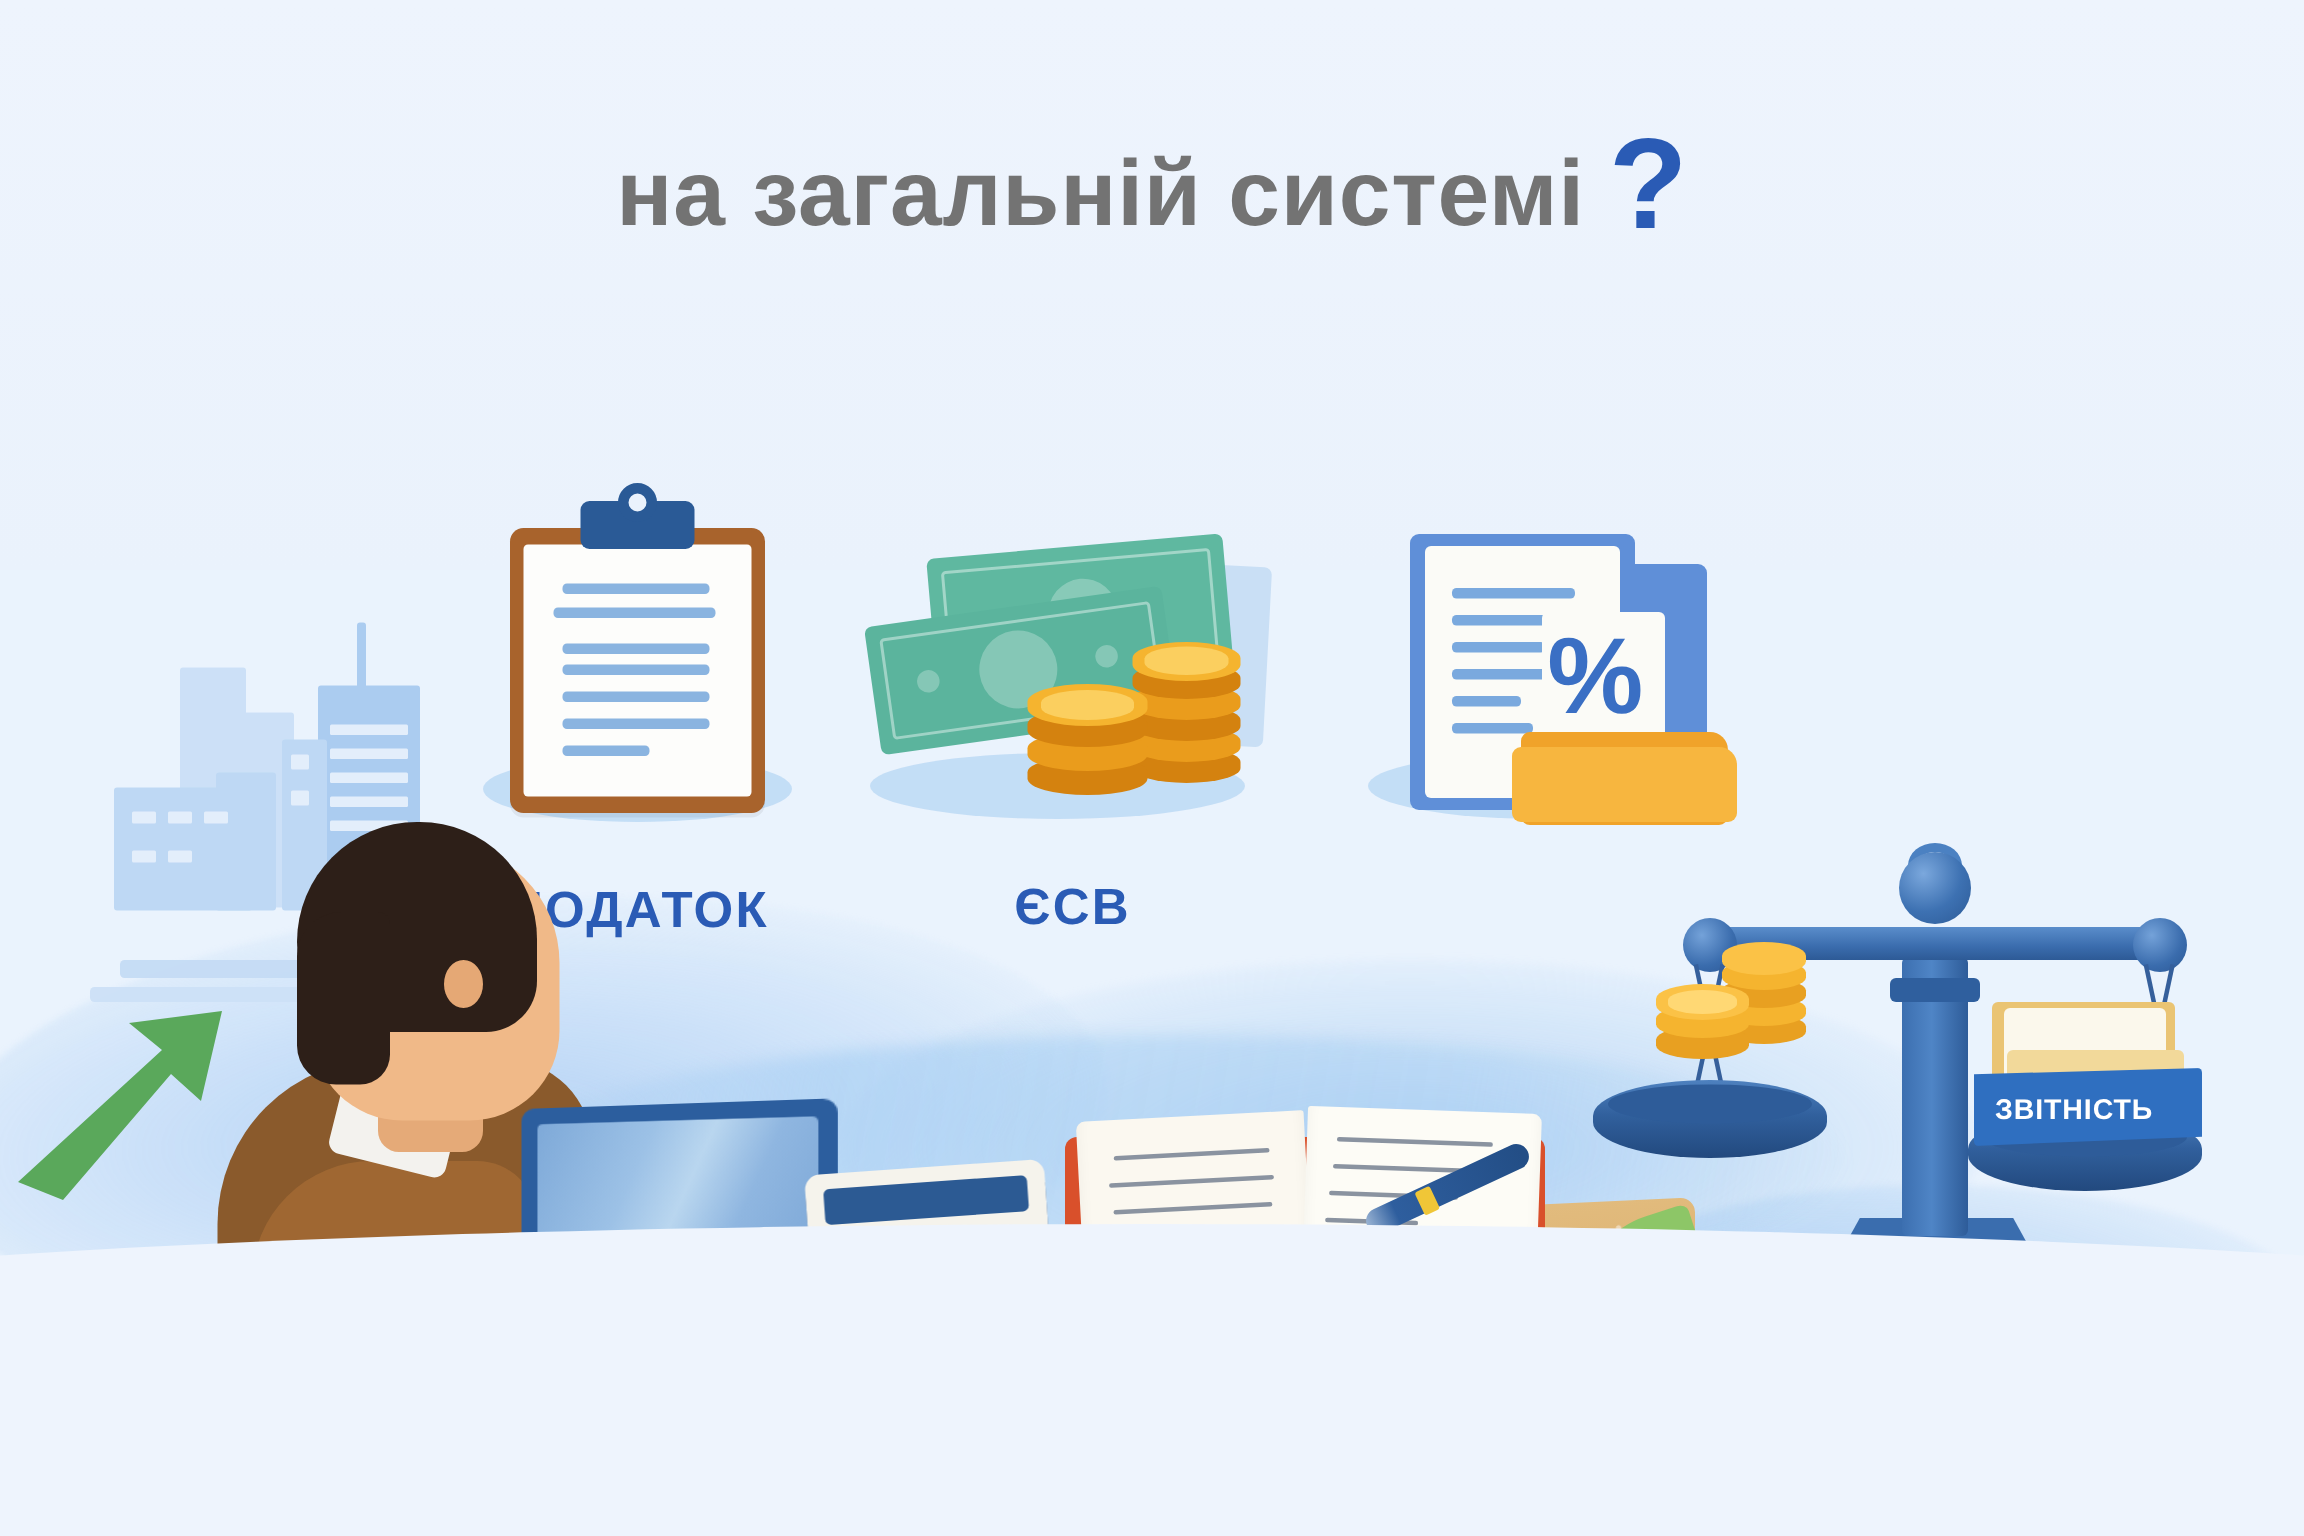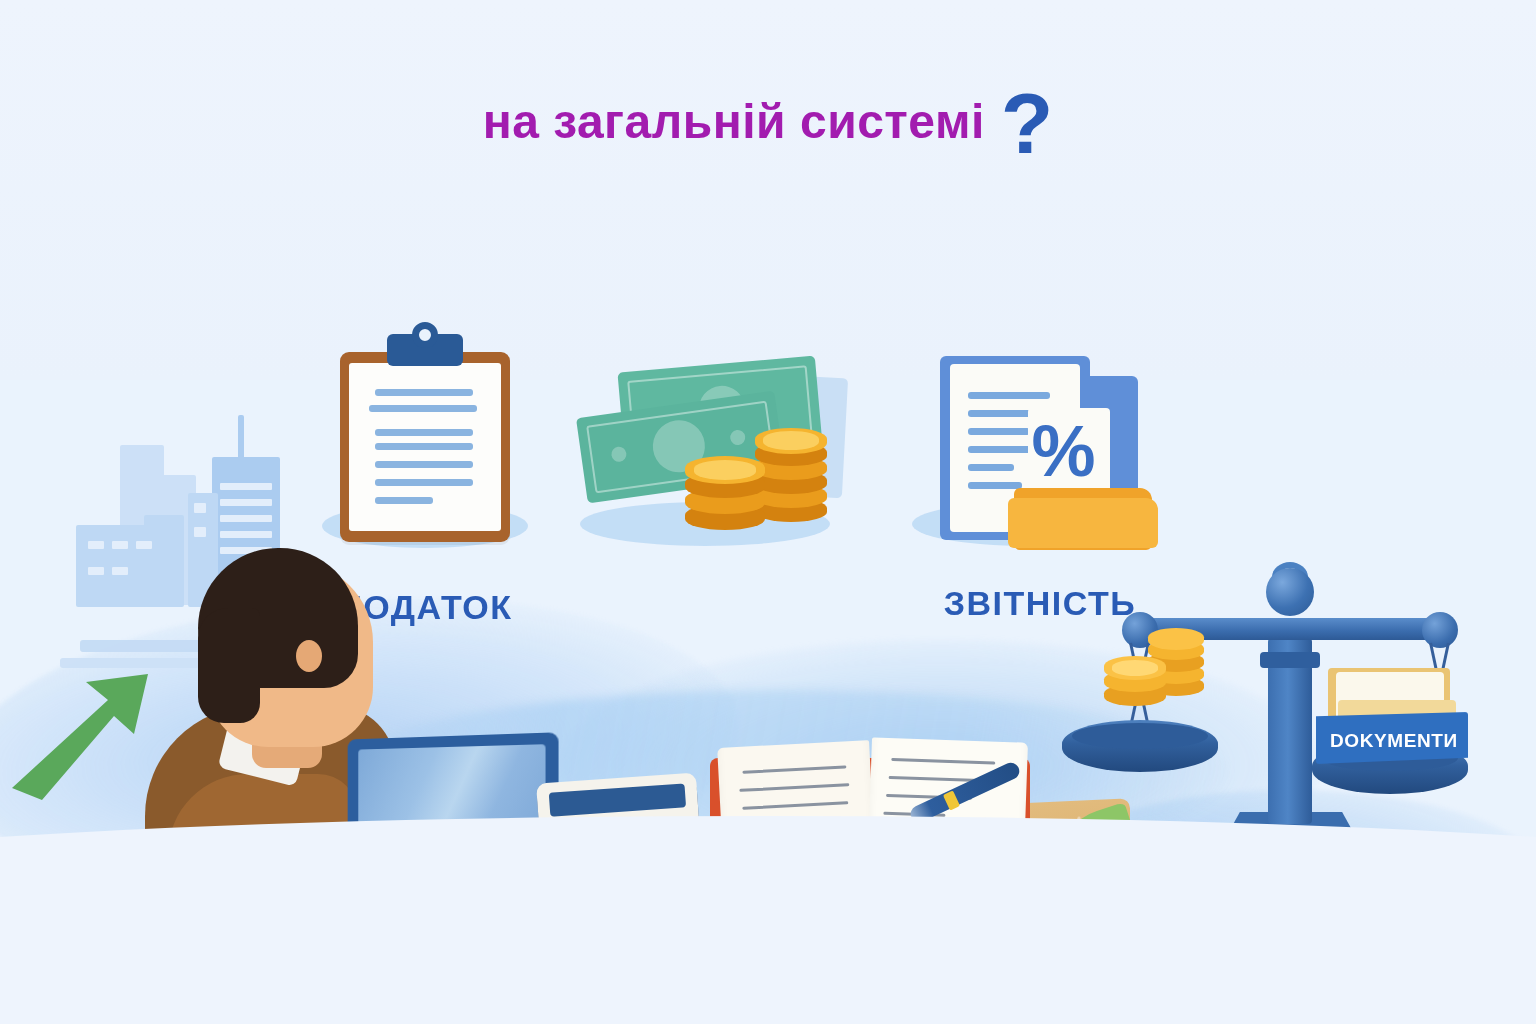--- a/index.html
+++ b/index.html
@@ -50,22 +50,22 @@
   
   .title-wrap { position:absolute; left:0; top:86px; width:1536px; text-align:center; }
   .title {
     font-family:"Liberation Sans", sans-serif;
     font-size:92px; font-weight:700; letter-spacing:1px;
     color:#2a57ad; line-height:1.02;
   }
   .subtitle-row { display:flex; align-items:flex-start; justify-content:center; gap:16px; margin-top:8px; }
   .subtitle {
     font-family:"Liberation Sans", sans-serif;
-    font-size:48px; font-weight:700; letter-spacing:.5px;
-    color:#a21caf;
+    font-size:62px; font-weight:700; letter-spacing:.5px;
+    color:#737373;
   }
   .qmark { font-size:86px; font-weight:700; color:#2a5bb5; line-height:.82; margin-top:-6px; }
 
   
   .icon-col { position:absolute; text-align:center; }
   .icon-label {
     font-family:"Liberation Sans", sans-serif;
     font-weight:700; font-size:34px; letter-spacing:1.5px; color:#2a5bb5;
     white-space:nowrap;
   }
@@ -323,41 +323,41 @@
       <div class="coin" style="left:180px; top:90px;  width:72px; height:24px; background:#d4820f;"></div>
       <div class="coin" style="left:180px; top:76px;  width:72px; height:26px; background:#f5b42f;"></div>
       <div class="coin" style="left:188px; top:79px;  width:56px; height:19px; background:#fbcf5f;"></div>
 
       <div class="coin" style="left:110px; top:152px; width:80px; height:26px; background:#d4820f;"></div>
       <div class="coin" style="left:110px; top:136px; width:80px; height:26px; background:#ea9c1c;"></div>
       <div class="coin" style="left:110px; top:120px; width:80px; height:26px; background:#d4820f;"></div>
       <div class="coin" style="left:110px; top:104px; width:80px; height:28px; background:#f5b42f;"></div>
       <div class="coin" style="left:119px; top:108px; width:62px; height:20px; background:#fbcf5f;"></div>
     </div>
+    <div class="icon-label" style="margin-top:44px;">ЄСВ</div>
   </div>
 
   <div class="icon-col rp-col">
     <div class="icon-shadow" style="left:12px; top:150px; width:230px; height:44px; opacity:.85;"></div>
     <div class="report">
       <div class="rp-back" style="left:110px; top:24px; width:110px; height:126px;"></div>
       <div class="rp-back" style="left:22px;  top:4px;  width:150px; height:184px;"></div>
       <div class="rp-sheet" style="left:32px; top:12px; width:130px; height:168px;">
         <div class="rp-line" style="left:18px; top:28px; width:82px;"></div>
         <div class="rp-line" style="left:18px; top:46px; width:74px;"></div>
         <div class="rp-line" style="left:18px; top:64px; width:62px;"></div>
         <div class="rp-line" style="left:18px; top:82px; width:70px;"></div>
         <div class="rp-line" style="left:18px; top:100px; width:46px;"></div>
         <div class="rp-line" style="left:18px; top:118px; width:54px;"></div>
       </div>
       <div class="rp-sheet" style="left:110px; top:56px; width:82px; height:104px;"></div>
       <div class="rp-pct" style="left:114px; top:58px;">%</div>
       <div class="rp-folder" style="left:96px; top:136px; width:138px; height:62px; background:#f0a32a;"></div>
       <div class="rp-folder" style="left:90px; top:146px; width:150px; height:50px; background:#f7b63f;"></div>
     </div>
-    <div class="icon-label" style="margin-top:42px;">ЗВІТНІСТЬ</div>
   </div>
 
   <div class="desk">
       <div class="desk-speck"></div>
     </div>
 
   <div class="person">
     <div class="chair"></div>
     <div class="torso"></div>
     <div class="torso-shade"></div>
@@ -456,18 +456,18 @@
 
     <div class="sc-string" style="left:348px; top:82px; height:86px; transform:rotate(12deg);"></div>
     <div class="sc-string" style="left:348px; top:82px; height:86px; transform:rotate(-12deg);"></div>
     <div class="sc-pan" style="left:222px; top:182px;"></div>
     <div class="sc-pan-in" style="left:232px; top:185px;"></div>
 
     <div class="sc-doc" style="left:238px; top:108px; width:122px; height:64px; background:#eac473;"></div>
     <div class="sc-doc" style="left:246px; top:112px; width:108px; height:58px; background:#fbf8ec;"></div>
     <div class="sc-doc" style="left:248px; top:140px; width:118px; height:44px; background:#f2d99a;"></div>
     <div class="sc-sign" style="left:226px; top:152px; width:152px; height:52px;"></div>
-    <div class="sc-sign-text" style="left:240px; top:170px;">DOKYMENTИ</div>
+    <div class="sc-sign-text" style="left:240px; top:170px;">ЗВІТНІСТЬ</div>
   </div>
 
   <div class="floor"></div>
 
 </div>
 
 </body></html>

